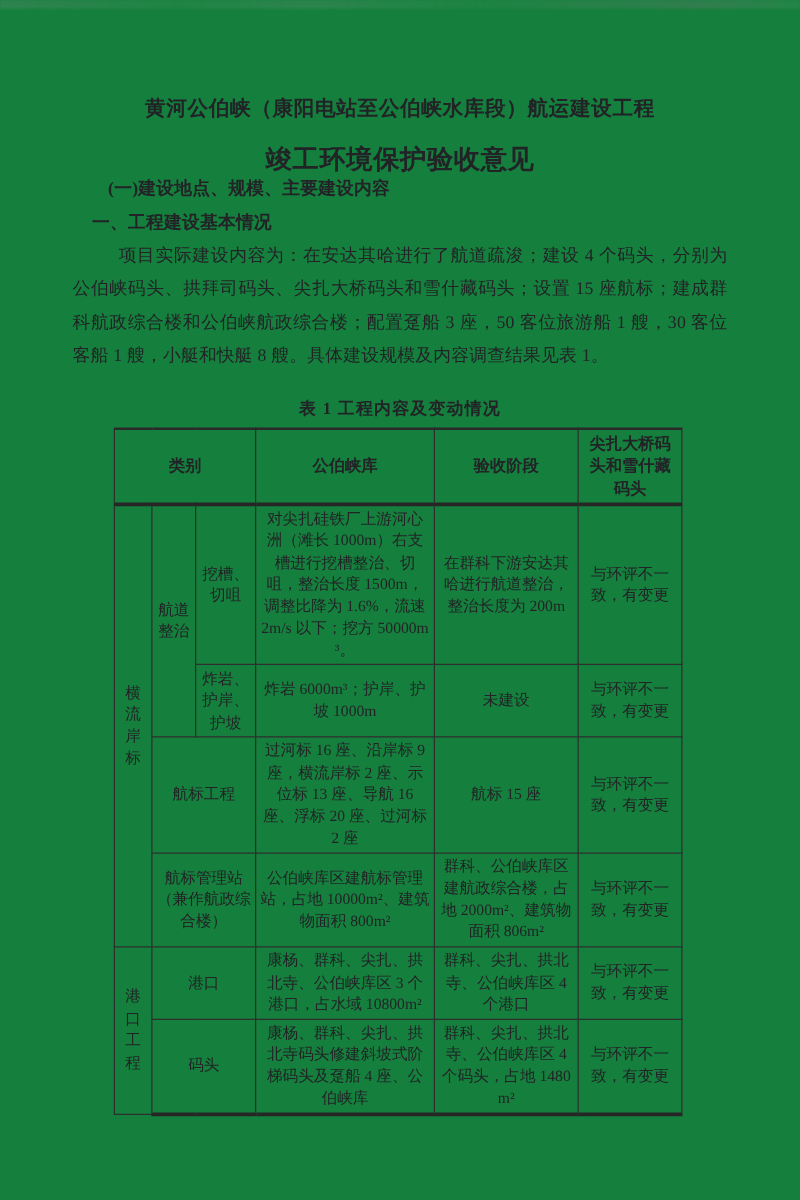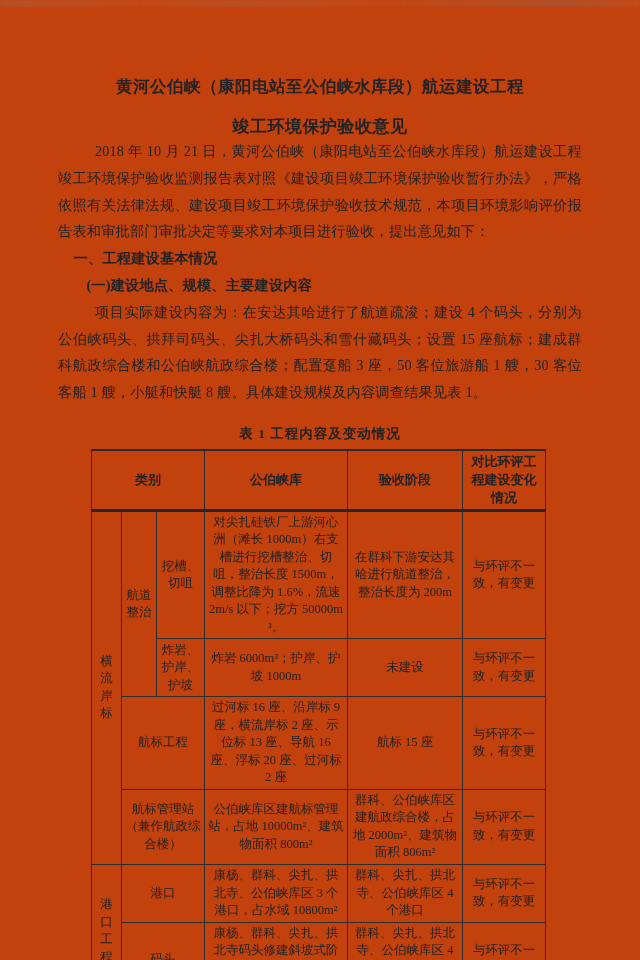--- a/index.html
+++ b/index.html
@@ -1,40 +1,40 @@
 <!DOCTYPE html>
 <html><head>
 <meta charset="utf-8">
 <style>
   html,body { margin:0; padding:0; background:#e8e8e6; }
   .page {
     position:relative;
     width:640px; height:960px;
     margin:0 auto;
-    background:#c2410c;
+    background:#15803d;
     font-family:"Liberation Serif","DejaVu Serif",serif;
     color:#212326;
     overflow:hidden;
   }
   .scan-edge {
     position:absolute; top:0; left:0; right:0; height:7px;
     background:linear-gradient(90deg,
       rgba(140,140,140,.22) 0%, rgba(220,220,220,.05) 22%,
       rgba(150,150,150,.18) 38%, rgba(230,230,230,.04) 60%,
       rgba(120,120,120,.28) 88%, rgba(200,200,200,.08) 100%);
     filter:blur(1px);
   }
   .content { position:absolute; left:58px; top:0; width:524px; }
   .title {
     margin:76px 0 0 0; text-align:center;
     font-size:16.5px; font-weight:bold; letter-spacing:.5px; line-height:22px;
   }
   .subtitle {
     margin:18px 0 0 0; text-align:center;
-    font-size:17px; font-weight:bold; letter-spacing:.5px; line-height:22px;
+    font-size:21px; font-weight:bold; letter-spacing:.5px; line-height:22px;
   }
   p.body {
     margin:0; font-size:14.2px; line-height:26.8px;
     text-align:justify; letter-spacing:.2px;
   }
   .p-intro { margin-top:11px; text-indent:2.6em; }
   .h-sec  { font-weight:bold; text-indent:1.1em; }
   .h-sub  { font-weight:bold; text-indent:2em; }
   .p-main { text-indent:2.6em; }
   .tbl-caption {
@@ -69,42 +69,41 @@
 </head>
 <body>
 
 <div class="page">
   <div class="scan-edge"></div>
   <div class="content">
 
     <div class="title">黄河公伯峡（康阳电站至公伯峡水库段）航运建设工程</div>
     <div class="subtitle">竣工环境保护验收意见</div>
 
-    <p class="body p-intro">2018 年 10 月 21 日，黄河公伯峡（康阳电站至公伯峡水库段）航运建设工程竣工环境保护验收监测报告表对照《建设项目竣工环境保护验收暂行办法》，严格依照有关法律法规、建设项目竣工环境保护验收技术规范，本项目环境影响评价报告表和审批部门审批决定等要求对本项目进行验收，提出意见如下：</p>
+    <p class="body h-sub">(一)建设地点、规模、主要建设内容</p>
     <p class="body h-sec">一、工程建设基本情况</p>
-    <p class="body h-sub">(一)建设地点、规模、主要建设内容</p>
     <p class="body p-main">项目实际建设内容为：在安达其哈进行了航道疏浚；建设 4 个码头，分别为公伯峡码头、拱拜司码头、尖扎大桥码头和雪什藏码头；设置 15 座航标；建成群科航政综合楼和公伯峡航政综合楼；配置趸船 3 座，50 客位旅游船 1 艘，30 客位客船 1 艘，小艇和快艇 8 艘。具体建设规模及内容调查结果见表 1。</p>
 
     <p class="tbl-caption">表 1  工程内容及变动情况</p>
 
     <table class="doc">
       <colgroup>
         <col style="width:30px">
           <col style="width:35px">
           <col style="width:48px">
         <col style="width:143px">
           <col style="width:115px">
           <col style="width:83px">
       </colgroup>
       <tbody>
         <tr>
           <th colspan="3">类别</th>
           <th>公伯峡库</th>
           <th>验收阶段</th>
-          <th>对比环评工程建设变化情况</th>
+          <th>尖扎大桥码头和雪什藏码头</th>
         </tr>
 
         <tr style="height:106px">
           <td rowspan="4" class="vcat">横流岸标</td>
           <td rowspan="2" class="vcat2">航道整治</td>
           <td>挖槽、切咀</td>
           <td class="jc">对尖扎硅铁厂上游河心洲（滩长 1000m）右支槽进行挖槽整治、切咀，整治长度 1500m，调整比降为 1.6%，流速 2m/s 以下；挖方 50000m³。</td>
           <td class="jc">在群科下游安达其哈进行航道整治，整治长度为 200m</td>
           <td>与环评不一致，有变更</td>
         </tr>

